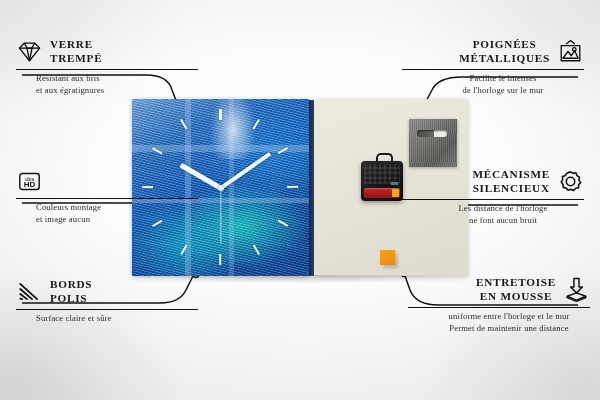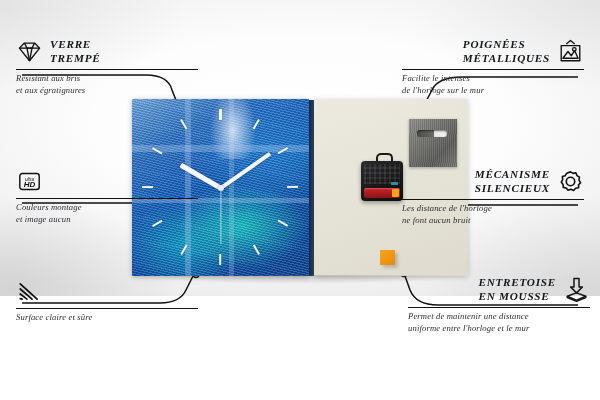--- a/index.html
+++ b/index.html
@@ -2,24 +2,23 @@
 <html><head>
 <meta charset="utf-8">
 <style>
   html,body{margin:0;padding:0;}
   body{
     width:600px;height:400px;overflow:hidden;
     font-family:"Liberation Serif",serif;
     background:#ffffff;
   }
   #stage{
-    position:relative;width:600px;height:296px;
+    position:relative;width:600px;height:400px;
     background:
       radial-gradient(ellipse 75% 65% at 50% 42%, #ffffff 0%, #fdfdfd 45%, #f4f4f4 72%, #ebebeb 100%);
-    font-style: italic;
   }
   #stage:before{
     content:"";position:absolute;inset:0;
     background:
       radial-gradient(ellipse 40% 45% at 2% 98%, rgba(150,150,150,.28), rgba(150,150,150,0) 70%),
       radial-gradient(ellipse 40% 45% at 98% 98%, rgba(150,150,150,.22), rgba(150,150,150,0) 70%),
       radial-gradient(ellipse 45% 40% at 0% 2%, rgba(170,170,170,.16), rgba(170,170,170,0) 70%),
       radial-gradient(ellipse 45% 40% at 100% 2%, rgba(170,170,170,.14), rgba(170,170,170,0) 70%);
     pointer-events:none;
   }
@@ -91,31 +90,31 @@
   #battery-plus{position:absolute;right:1px;bottom:1px;width:7px;height:8px;background:#f0a419;border-radius:1px;}
   #foam-spacer{position:absolute;left:66px;top:151px;width:15px;height:15px;
                background:linear-gradient(140deg,#f7a41b,#e8890d);
                box-shadow:3px 3px 3px rgba(0,0,0,.18);}
   #product-shadow{position:absolute;left:6px;top:176px;width:328px;height:9px;
                   background:radial-gradient(ellipse at 50% 0%, rgba(90,90,90,.28), rgba(90,90,90,0) 72%);}
 
   
   .feature{position:absolute;width:182px;}
   .f-left{text-align:left;}
-  .f-right{text-align:left;}
+  .f-right{text-align:center;}
   .f-head{display:flex;align-items:center;gap:7px;}
   .f-right .f-head{justify-content:flex-end;}
   .f-title{
     font-family:"Liberation Serif",serif;font-weight:700;font-size:11.2px;
     letter-spacing:.75px;color:#14161a;line-height:1.24;text-transform:uppercase;
   }
   .f-rule{height:1.4px;background:#111;margin:3px 0 3px;width:100%;}
   .f-sub{
     font-family:"Liberation Serif",serif;font-size:8.6px;color:#2a2c30;
-    line-height:1.34;letter-spacing:.15px;
+    line-height:1.34;letter-spacing:.15px;margin-left:20px;
   }
   .f-icon{width:27px;height:27px;flex:0 0 27px;display:block;}
   .f-icon svg{display:block;width:27px;height:27px;}
 
   #f-verre{left:16px;top:38px;}
   #f-impression{left:16px;top:168px;}
   #f-bords{left:16px;top:278px;}
   #f-poignees{left:402px;top:38px;}
   #f-mecanisme{left:402px;top:168px;}
   #f-entretoise{left:408px;top:276px;}
@@ -233,20 +232,24 @@
       <span class="f-icon">
         <svg viewBox="0 0 32 32">
             <g stroke="#111" stroke-width="2.1" stroke-linecap="round">
           <line x1="5" y1="7" x2="25" y2="25"></line>
               <line x1="5" y1="13" x2="19" y2="25"></line>
           <line x1="5" y1="19" x2="13" y2="25"></line>
               <line x1="5" y1="24.4" x2="7.4" y2="25"></line>
         </g>
           </svg>
       </span>
+      <div>
+        <div class="f-title">BORDS</div>
+        <div class="f-title">POLIS</div>
+      </div>
     </div>
     <div class="f-rule"></div>
     <div class="f-sub">Surface claire et sûre</div>
   </div>
 
   <div class="feature f-right" id="f-poignees">
     <div class="f-head">
       <div>
         <div class="f-title">POIGNÉES</div>
         <div class="f-title">MÉTALLIQUES</div>
@@ -299,17 +302,17 @@
         <svg viewBox="0 0 32 32">
             <g fill="none" stroke="#111" stroke-width="1.7" stroke-linejoin="round">
           <path d="M13 3 H19 V13 H23 L16 20 L9 13 H13 Z"></path>
           <path d="M16 20 L27 24 L16 28.5 L5 24 Z"></path>
           <path d="M5 24 L5 25.6 L16 30 L27 25.6 L27 24"></path>
             </g>
           </svg>
       </span>
     </div>
     <div class="f-rule"></div>
+    <div class="f-sub">uniforme entre l'horloge et le mur</div>
     <div class="f-sub">Permet de maintenir une distance</div>
-    <div class="f-sub">uniforme entre l'horloge et le mur</div>
   </div>
 
 </div>
 
 </body></html>

